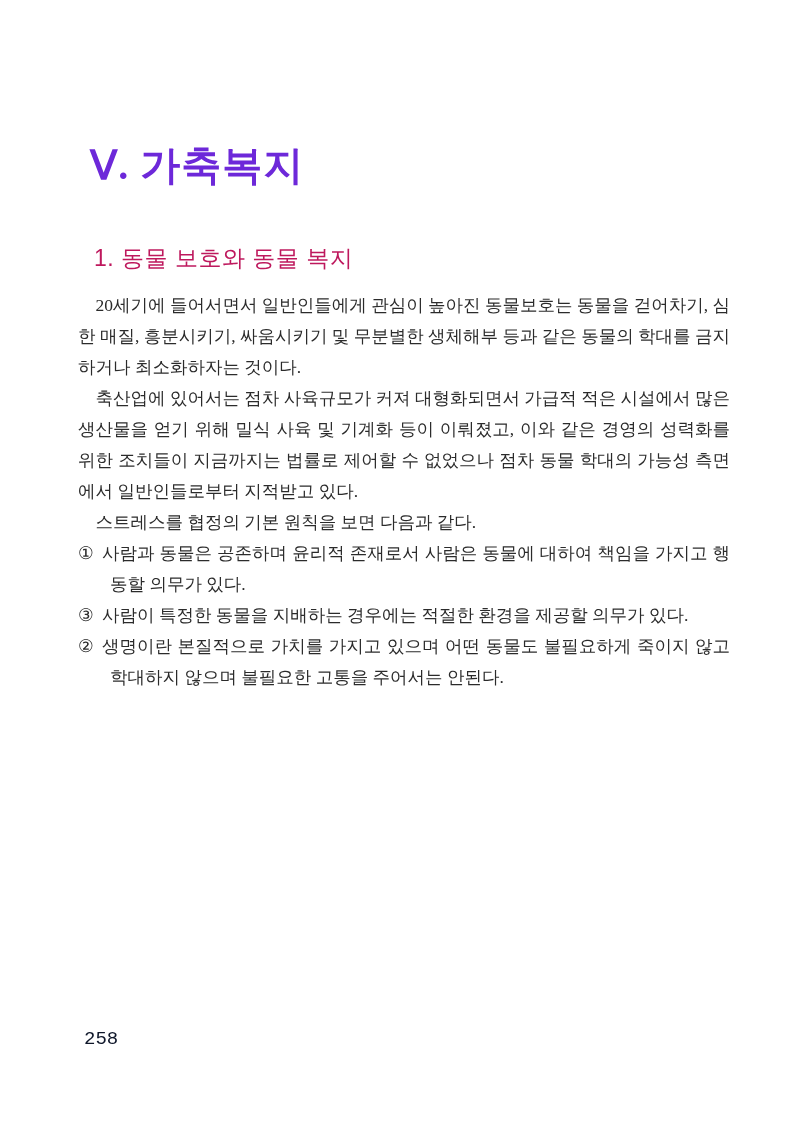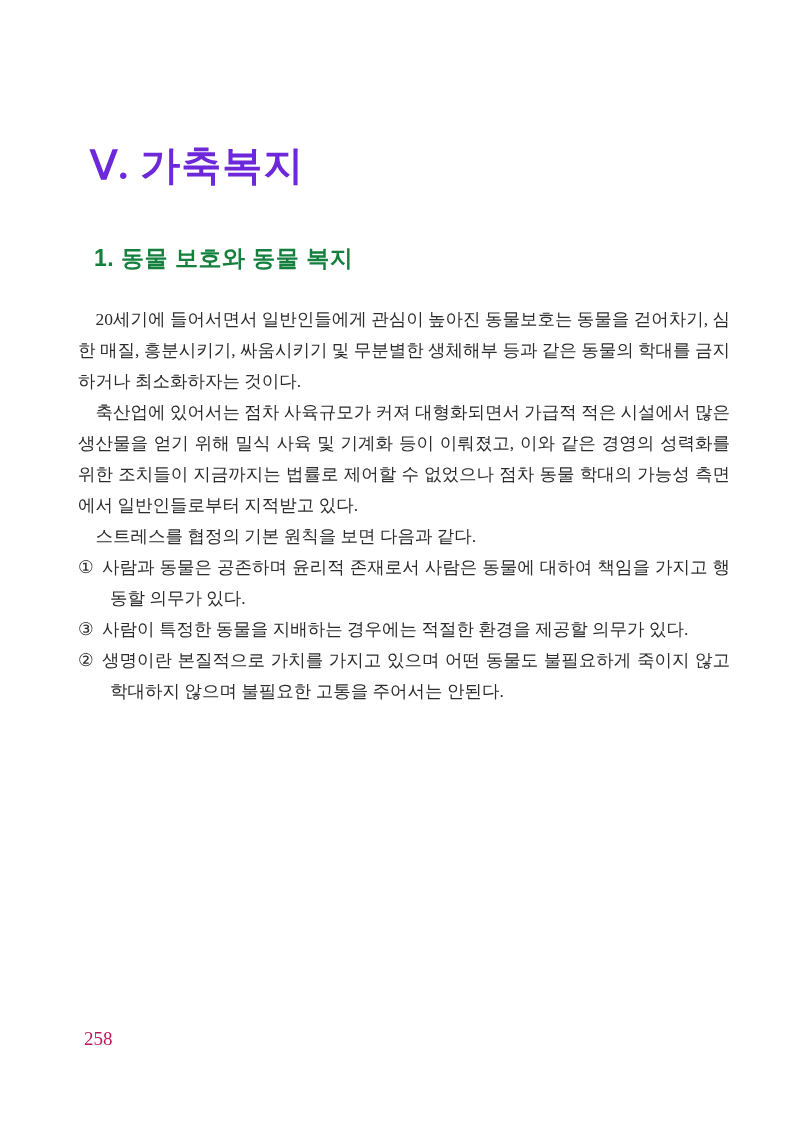--- a/index.html
+++ b/index.html
@@ -32,56 +32,56 @@
     font-size: 17.5px;
     line-height: 31px;
     text-align: justify;
     text-indent: 1em;
   }
   .section-heading {
     margin: 50px 0 0 16px;
     font-family: "Liberation Sans", sans-serif;
     font-size: 23px;
     line-height: 32px;
-    font-weight: 700;
-    color: #15803d;
+    font-weight: 400;
+    color: #be185d;
     letter-spacing: 0.5px;
   }
   .body-paragraph {
     margin: 0;
     font-size: 17.5px;
     line-height: 31px;
     text-align: justify;
     text-indent: 1em;
   }
   .body-paragraph.first-after-heading {
-    margin-top: 30px;
+    margin-top: 16px;
   }
   .principles {
     margin: 0;
   }
   .principle {
     font-size: 17.5px;
     line-height: 31px;
     text-align: justify;
     padding-left: 32px;
     text-indent: -32px;
   }
   .principle .marker {
     display: inline-block;
     width: 24px;
     text-indent: 0;
   }
   .page-number {
     position: absolute;
     left: 84px;
     top: 1028px;
-    font-family: Liberation Serif, serif;
+    font-family: Liberation Mono, monospace;
     font-size: 19px;
-    color: #be185d;
+    color: #0f172a;
   }
 </style>
 </head>
 <body>
 
 <div class="page">
   <div class="content">
 
     <h1 class="chapter-title">Ⅴ. 가축복지</h1>
 

